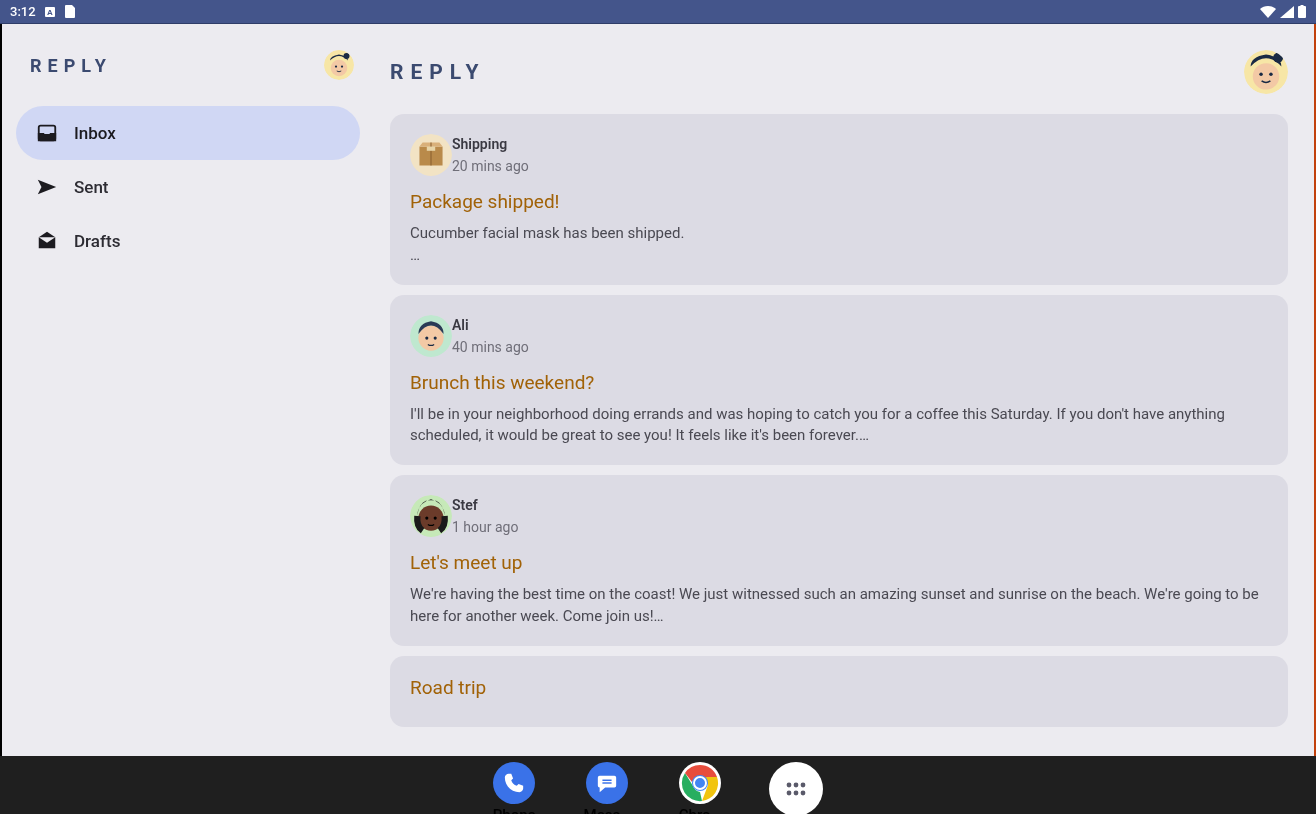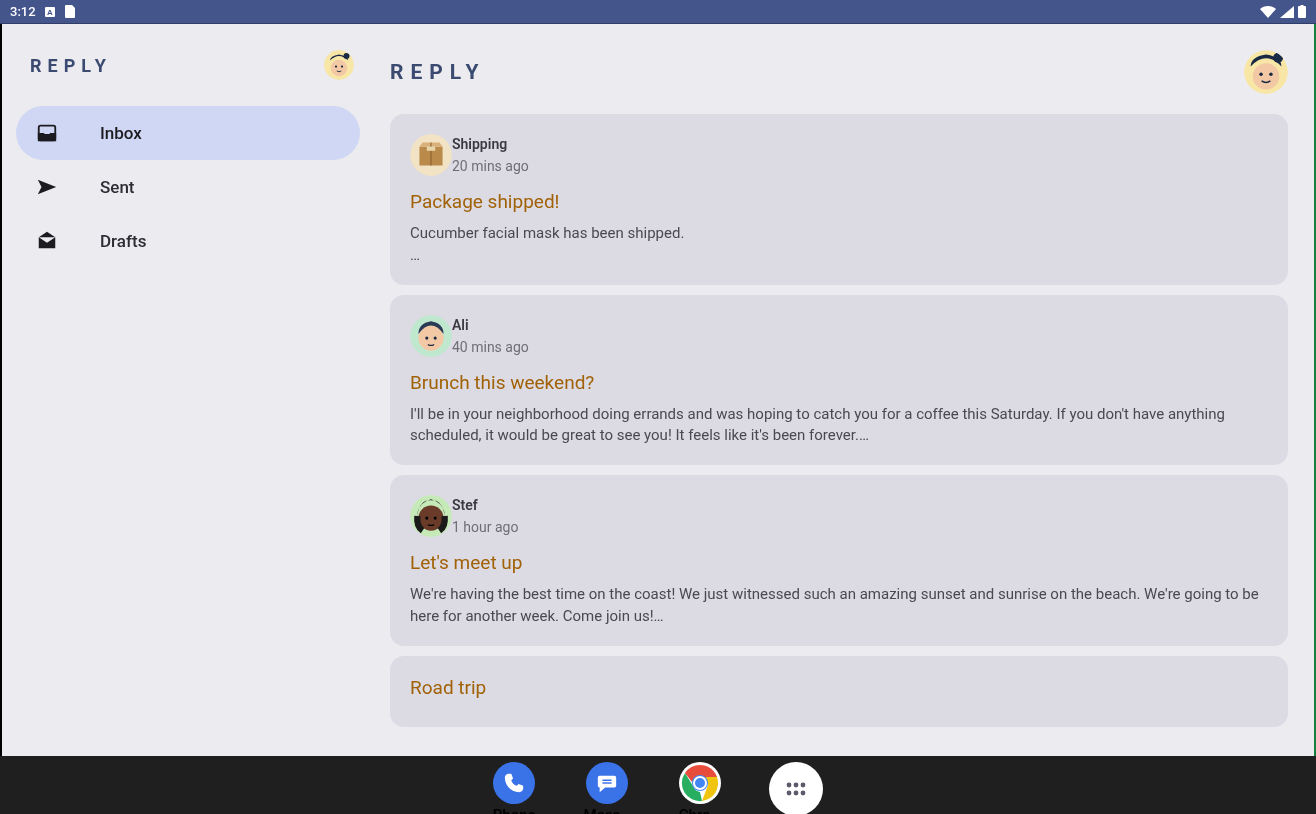--- a/index.html
+++ b/index.html
@@ -22,21 +22,21 @@
   .statusbar .right { margin-left: auto; display: flex; align-items: center; gap: 4px; }
   .status-icon { display:inline-flex; }
 
   
   .frame {
     flex: 1;
     background: #ecebf0;
     display: flex;
     overflow: hidden;
     border-left: 2px solid #000;
-    border-right: 2px solid #15803d;
+    border-right: 2px solid #c2410c;
     justify-content: center;
   }
 
   
   .sidebar {
     width: 372px;
     padding-top: 26px;
     display: flex;
     flex-direction: column;
   }
@@ -51,21 +51,21 @@
     font-size: 18px;
     letter-spacing: 6px;
   }
   .sidebar-header .avatar-small { margin-left: auto; }
   .nav {
     padding: 6px 14px 0 14px;
   }
   .nav-item {
     display: flex;
     align-items: center;
-    gap: 42px;
+    gap: 16px;
     padding: 16px 20px;
     border-radius: 30px;
     color: #2d2c33;
     font-size: 17px;
     font-weight: 500;
     cursor: pointer;
   }
   .nav-item.active {
     background: #d0d7f4;
     color: #1c1b20;

